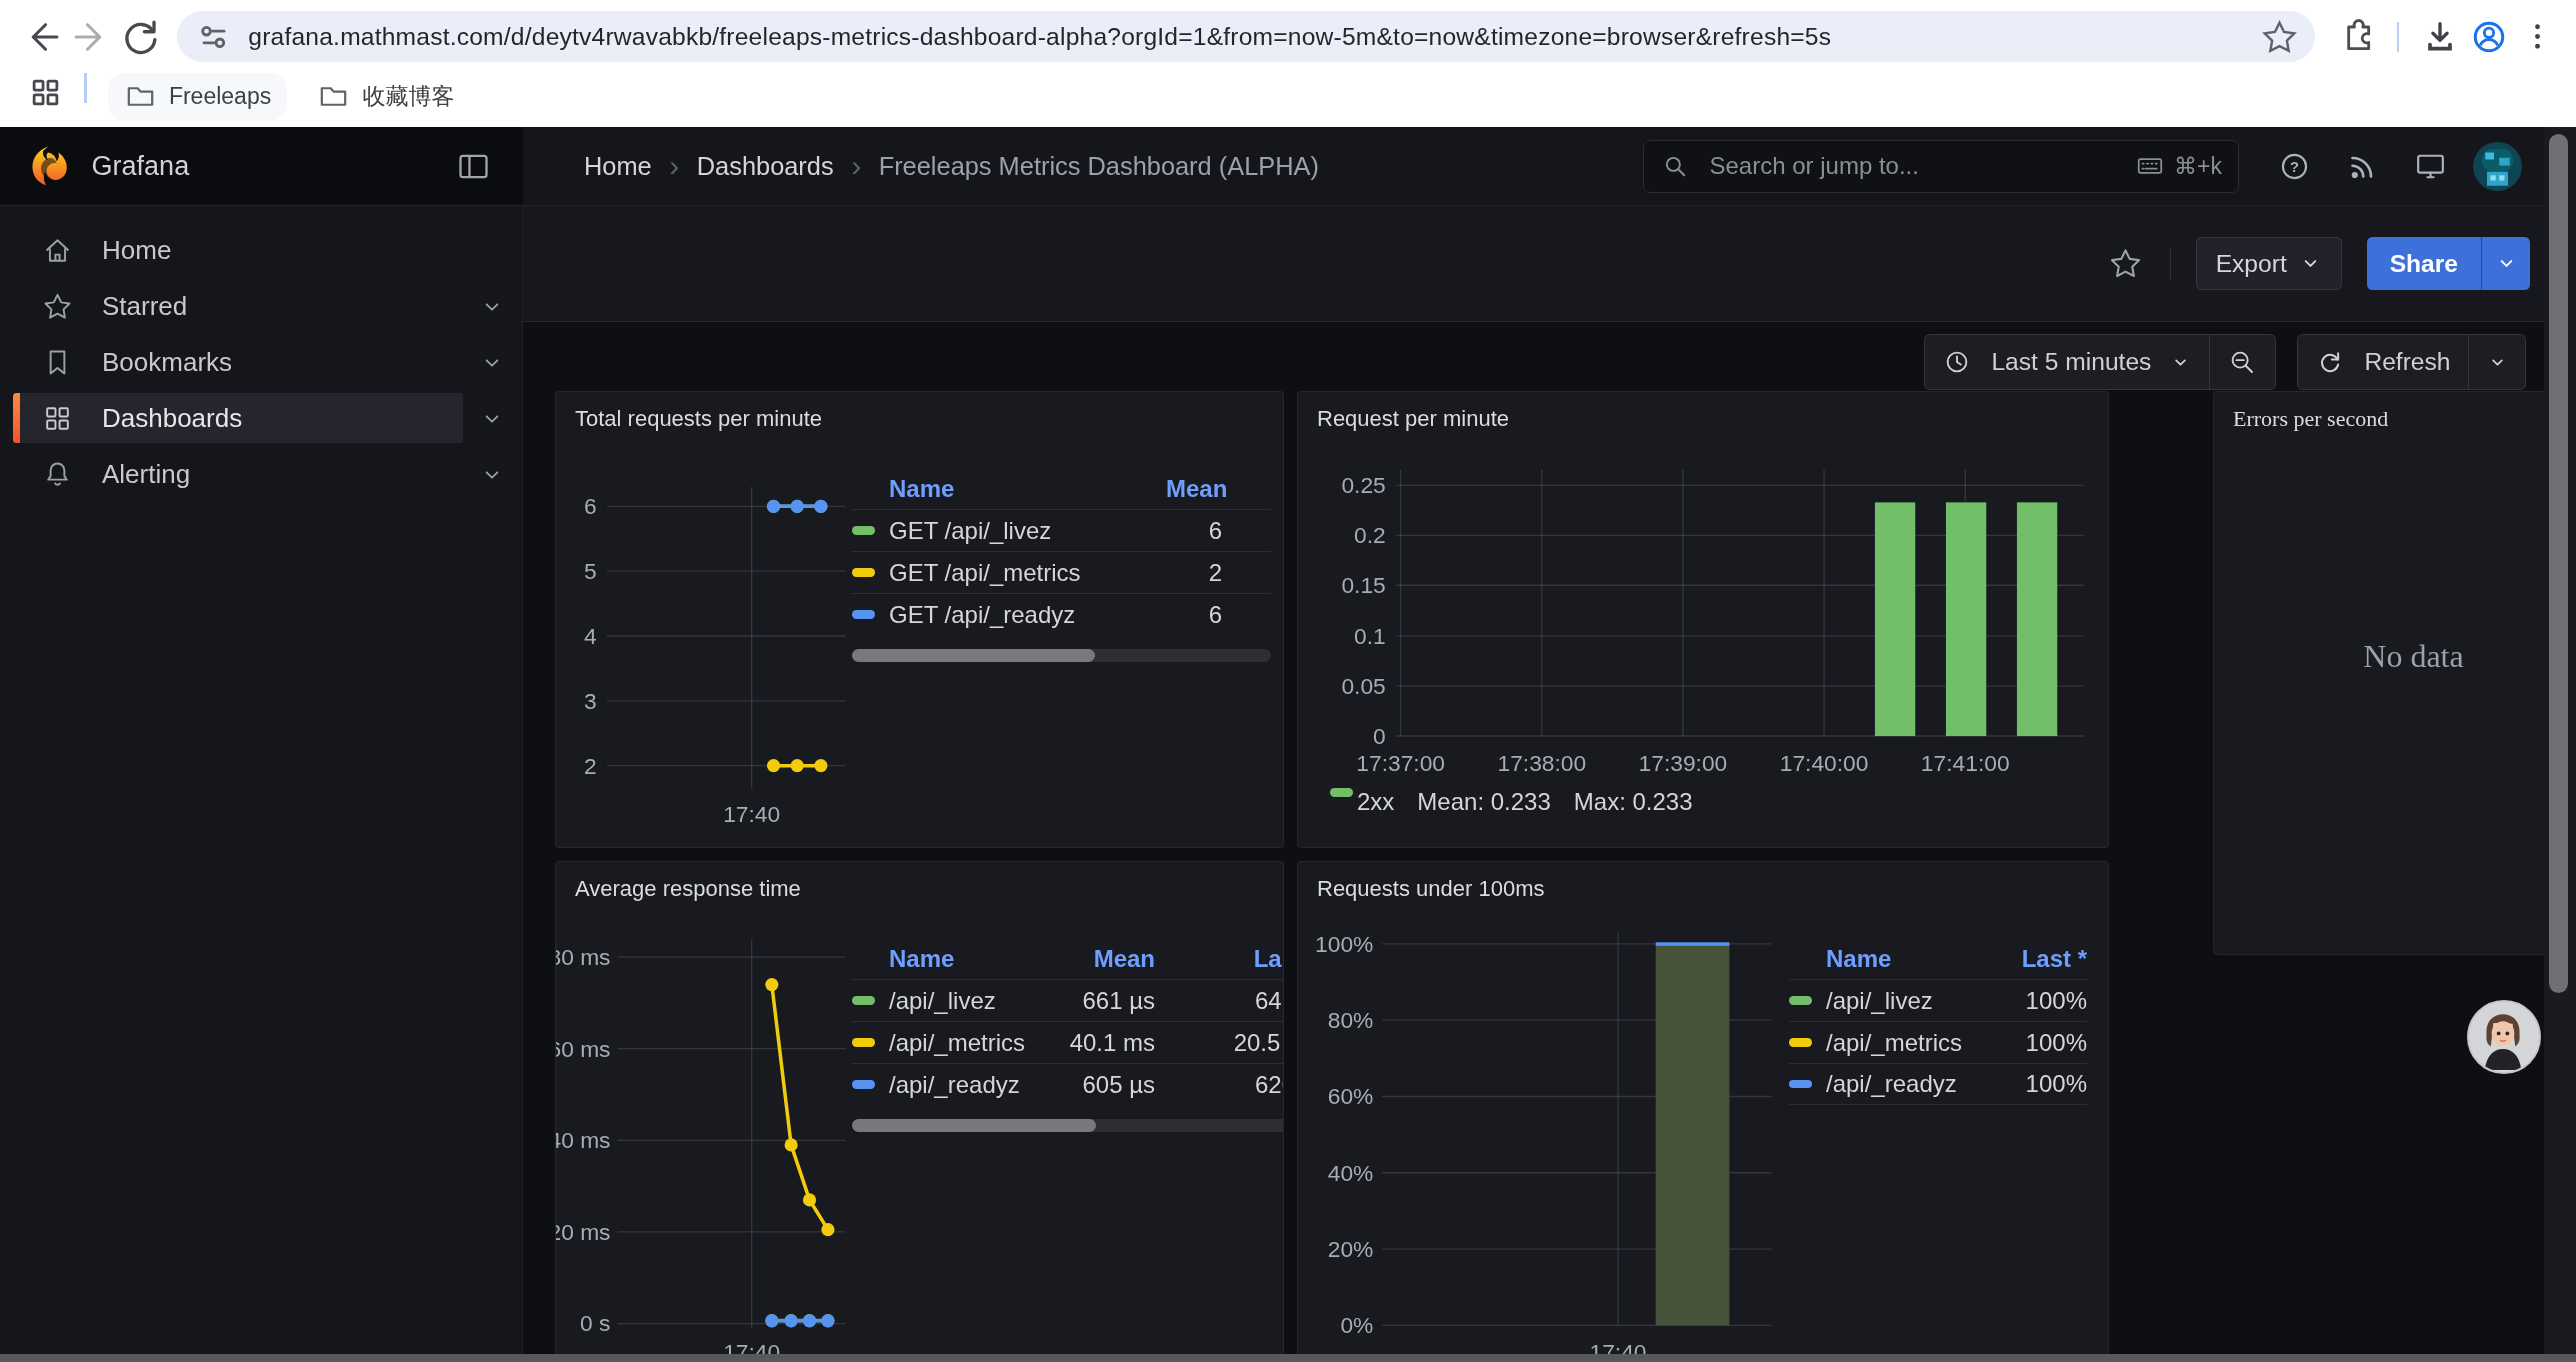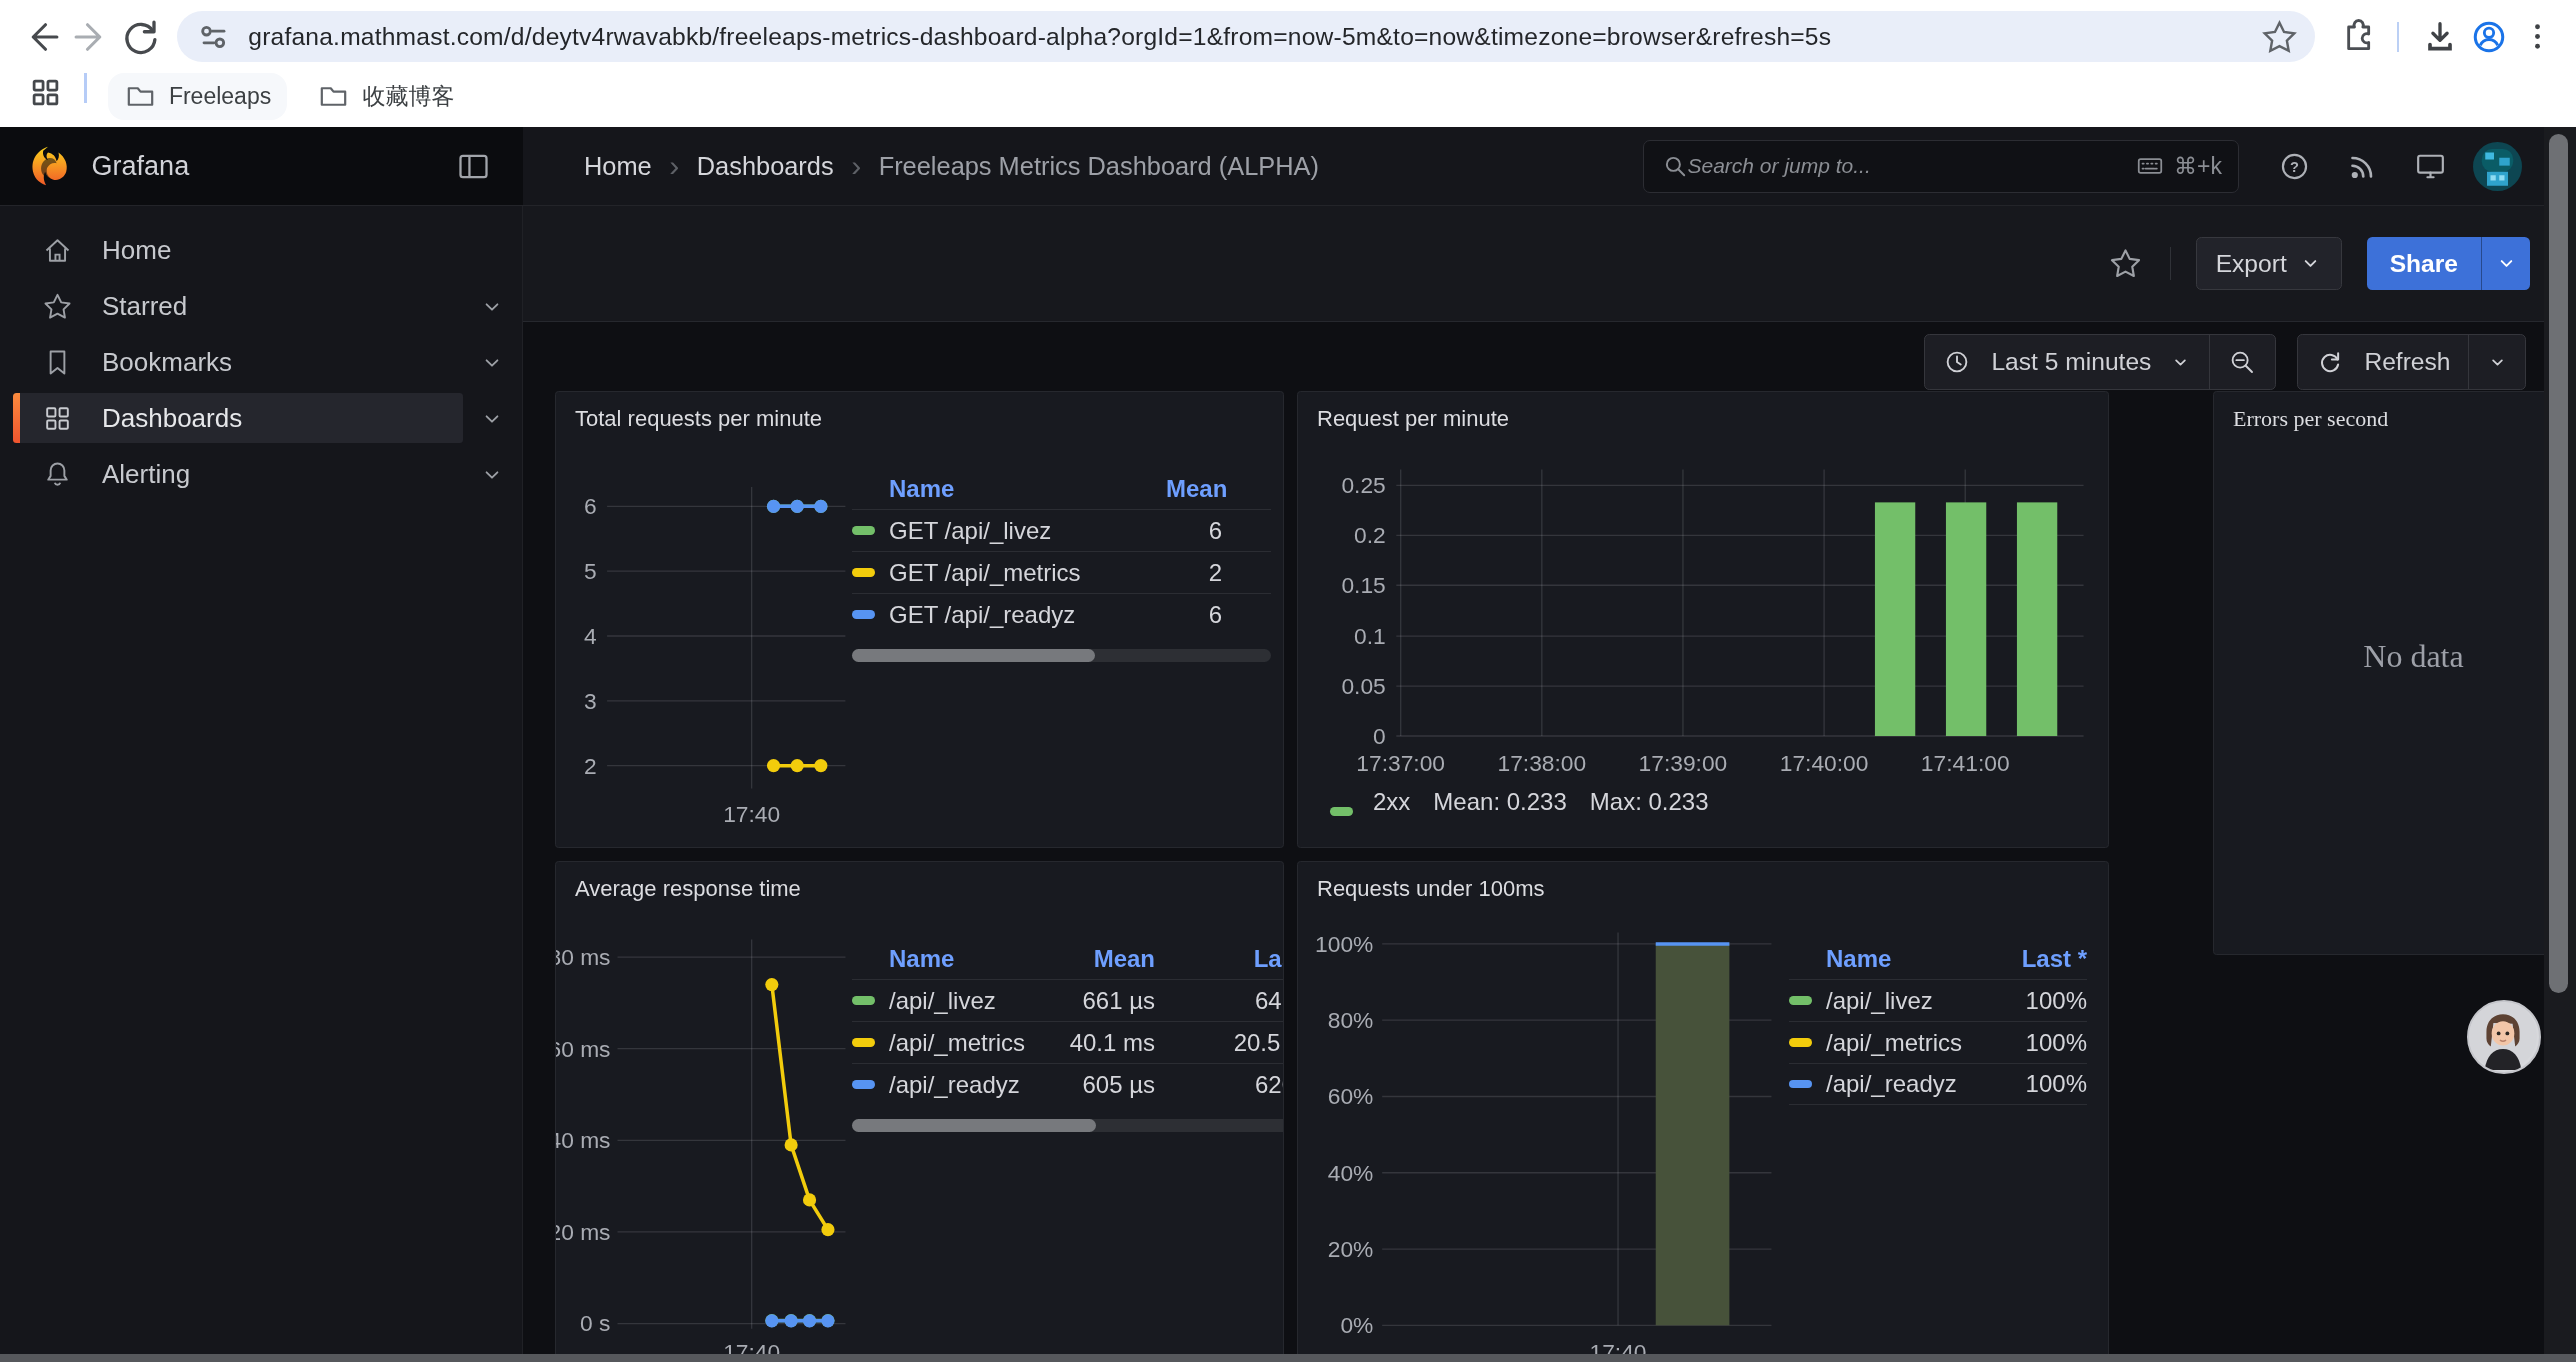--- a/index.html
+++ b/index.html
@@ -23,21 +23,21 @@
 
   
   .gf-header { position:absolute; top:127px; left:0; right:0; height:79px; display:flex; background:#15161b; border-bottom:0.9px solid #232429; z-index:4; }
   .gf-brand { width:523px; flex:0 0 auto; background:#0b0c0f; display:flex; align-items:center; padding:0 30px 0 24.6px; }
   .gf-brand-name { font-size:27px; color:#d2d3d8; margin-left:21px; }
   .gf-crumbs { flex:1; display:flex; align-items:center; padding-left:61px; min-width:0; }
   .crumb { font-size:25.4px; color:#d5d6db; white-space:nowrap; }
   .crumb.current { color:#9da0a7; }
   .crumb-sep { color:#5e6167; font-size:30px; margin:0 17.5px; line-height:1; }
   .gf-search { width:596px; height:53px; background:#101115; border:0.9px solid #2c2d33; border-radius:7px; display:flex; align-items:center; padding:0 16px 0 17.5px; margin-right:35px; color:#8b8e94; flex:0 0 auto; }
-  .gf-search-text { flex:1; font-size:21px; margin-left:0; white-space:nowrap;font-style:italic; }
+  .gf-search-text { flex:1; font-size:24px; margin-left:22px; white-space:nowrap; }
   .gf-kbd { display:flex; align-items:center; gap:8.8px; font-size:23px; color:#8b8e94; }
   .hicon { width:40px; height:40px; display:flex; align-items:center; justify-content:center; color:#aeb1b7; margin-right:28px; flex:0 0 auto; }
   .gf-avatar { width:49px; height:49px; border-radius:50%; overflow:hidden; flex:0 0 auto; margin-right:54px; }
   .gf-header-right { display:flex; align-items:center; }
 
   
   .sidebar { position:absolute; left:0; top:206px; bottom:0; width:523px; background:#15161b; border-right:0.9px solid #202126; padding-top:16px; z-index:3; }
   .sb-item { position:relative; height:56px; display:flex; align-items:center; }
   .sb-item .hl { display:none; position:absolute; left:13px; right:59px; top:2.6px; bottom:2.6px; background:#25262d; border-radius:3.5px; }
   .sb-item.active .hl { display:block; }
@@ -491,21 +491,21 @@
         <text x="439" y="372" text-anchor="middle" class="tick">17:39:00</text>
         <line x1="600" x2="600" y1="28" y2="332" class="grid"></line>
         <text x="600" y="372" text-anchor="middle" class="tick">17:40:00</text>
         <line x1="761" x2="761" y1="28" y2="332" class="grid"></line>
         <text x="761" y="372" text-anchor="middle" class="tick">17:41:00</text>
         <rect x="658" y="65.44799999999998" width="46" height="266.552" fill="#73bf69"></rect>
         <rect x="739" y="65.44799999999998" width="46" height="266.552" fill="#73bf69"></rect>
         <rect x="820" y="65.44799999999998" width="46" height="266.552" fill="#73bf69"></rect>
       </svg>
     <div class="p2-legend">
-      <span style="display:flex;align-items:flex-end;gap:20px;">
+      <span style="display:flex;align-items:flex-start;gap:4px;">
         <span class="pill" style="background:#73bf69;margin:0;"></span>
         <span>2xx</span>
       </span>
       <span>Mean: 0.233</span>
       <span>Max: 0.233</span>
     </div>
   </section>
 
   <section class="panel" id="p3">
     <div class="panel-title">Errors per second</div>

